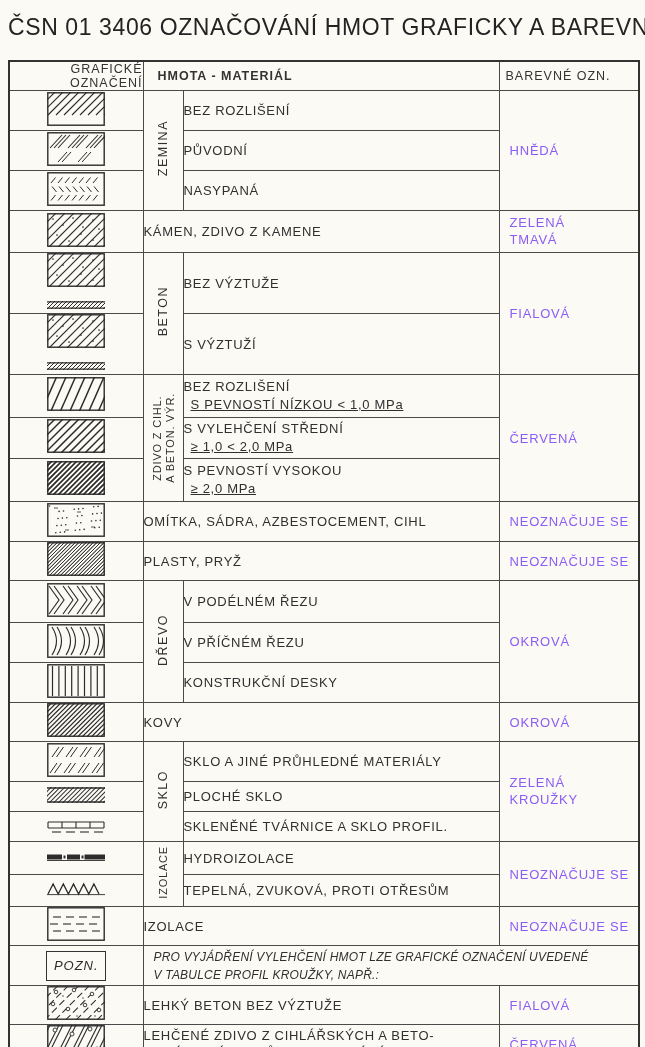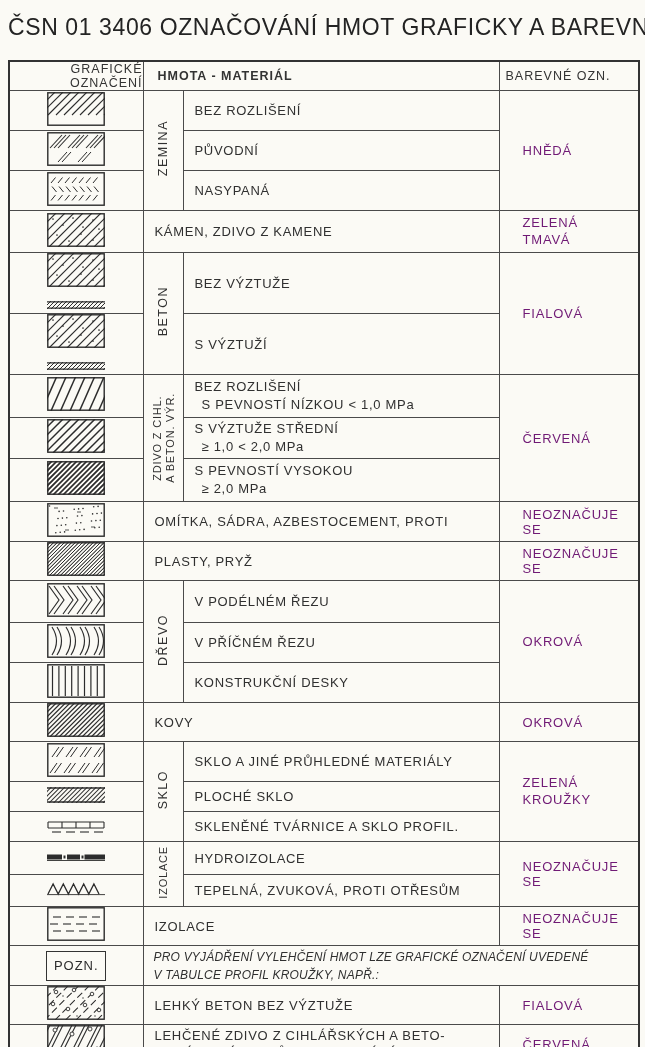--- a/index.html
+++ b/index.html
@@ -9,34 +9,34 @@
          white-space:nowrap;color:#232323;transform:scaleY(1.08);transform-origin:left top;}
   table{position:absolute;left:8px;top:60px;border-collapse:collapse;table-layout:fixed;
         width:630px;}
   td{border:1px solid #4a4a4a;vertical-align:middle;padding:0;overflow:hidden;}
   table{border:2px solid #333;}
   td.last{border-right:1.6px dashed #6a6a6a;}
   .hdr td{font-size:12.5px;letter-spacing:1px;color:#333;height:26px;}.h30{height:30px}.h32{height:32px}.h33{height:33px}.h38{height:38px}
   .h40{height:40px}.h41{height:41px}.h42{height:42px}.h43{height:43px}.h57{height:57px}
   .sw{text-align:center;}
   .sw .stack{display:flex;flex-direction:column;align-items:center;gap:4px;}
-  .desc{font-size:13px;letter-spacing:0.7px;padding-left:11px;color:#303030;}
-  .desc .l2{padding-left:7px;}
+  .desc{font-size:13px;letter-spacing:0.7px;color:#303030;}
+  .desc .l2{padding-left:7px;text-decoration:underline;}
   .desc div{line-height:1.35;}
-  .clr{font-size:13px;letter-spacing:0.8px;padding-left:23px;color:#701a75;}
+  .clr{font-size:13px;letter-spacing:0.8px;padding-left:10px;color:#8b5cf6;}
   .clr div{line-height:1.3;}
   .grp{text-align:center;}
   .grp .wrap{display:flex;flex-direction:row;justify-content:center;gap:1px;}
   .vlab{writing-mode:vertical-rl;transform:rotate(180deg);font-size:12.5px;
         letter-spacing:1.5px;color:#303030;white-space:nowrap;}
   .vlab.small{font-size:11px;letter-spacing:0.8px;}
   .note{font-size:12px;letter-spacing:0.2px;padding-left:10px;color:#303030;font-style:italic;}
   .note div{line-height:1.5;}
   .poznbox{display:inline-block;width:58px;height:28px;line-height:28px;border:1.5px solid #333;
-        font-size:13px;letter-spacing:1px;text-align:center;color:#2c2c2c;}
+        font-size:13px;letter-spacing:1px;text-align:center;color:#2c2c2c;font-style:italic;}
   .hdr .c1{text-align:right;}
   .hdr .c2{padding-left:14px;font-weight:bold;}
   .hdr .c3{padding-left:6px;margin-top:48px;}
 </style>
 </head>
 <body>
 
 <div class="page">
   <div class="title">ČSN 01 3406 OZNAČOVÁNÍ HMOT GRAFICKY A BAREVNĚ</div>
 
@@ -388,21 +388,21 @@
                   <line x1="56" y1="0" x2="22" y2="34" stroke="#2c2c2c" stroke-width="1.1"></line>
                   <line x1="64" y1="0" x2="30" y2="34" stroke="#2c2c2c" stroke-width="1.1"></line>
                   <line x1="72" y1="0" x2="38" y2="34" stroke="#2c2c2c" stroke-width="1.1"></line>
                   <line x1="80" y1="0" x2="46" y2="34" stroke="#2c2c2c" stroke-width="1.1"></line>
                   <line x1="88" y1="0" x2="54" y2="34" stroke="#2c2c2c" stroke-width="1.1"></line>
                 </g>
                 <rect x="0.8" y="0.8" width="56.4" height="32.4" fill="none" stroke="#2c2c2c" stroke-width="1.4"></rect>
               </svg></div>
           </td>
       <td class="desc">
-        <div class="l1">S VÝZTUŽE STŘEDNÍ</div>
+        <div class="l1">S VYLEHČENÍ STŘEDNÍ</div>
         <div class="l2">≥ 1,0  &lt; 2,0 MPa</div>
       </td>
     </tr>
     <tr class="h43">
       <td class="sw">
             <div><svg width="58" height="34" viewBox="0 0 58 34">
                 <defs>
                   <clipPath id="cp11">
                     <rect width="58" height="34"></rect>
                   </clipPath>
@@ -498,21 +498,21 @@
                   <circle cx="44.5" cy="18" r="0.8" fill="#2c2c2c"></circle>
                   <circle cx="8.800000000000068" cy="29.69999999999999" r="0.8" fill="#2c2c2c"></circle>
                   <line x1="7" y1="5" x2="11" y2="5" stroke="#2c2c2c" stroke-width="0.8"></line>
                   <line x1="30" y1="9" x2="34" y2="9" stroke="#2c2c2c" stroke-width="0.8"></line>
                   <line x1="18" y1="27" x2="22" y2="27" stroke="#2c2c2c" stroke-width="0.8"></line>
                   <line x1="44" y1="24" x2="48" y2="24" stroke="#2c2c2c" stroke-width="0.8"></line>
                 </g>
                 <rect x="0.8" y="0.8" width="56.4" height="32.4" fill="none" stroke="#2c2c2c" stroke-width="1.4"></rect>
               </svg></div>
           </td>
-      <td class="desc" colspan="2">OMÍTKA, SÁDRA, AZBESTOCEMENT, PROTI</td>
+      <td class="desc" colspan="2">OMÍTKA, SÁDRA, AZBESTOCEMENT, CIHL</td>
       <td class="clr last">NEOZNAČUJE SE</td>
     </tr>
     <tr class="h38">
       <td class="sw">
             <div><svg width="58" height="34" viewBox="0 0 58 34">
                 <defs>
                   <clipPath id="cp13">
                     <rect width="58" height="34"></rect>
                   </clipPath>
                 </defs>

